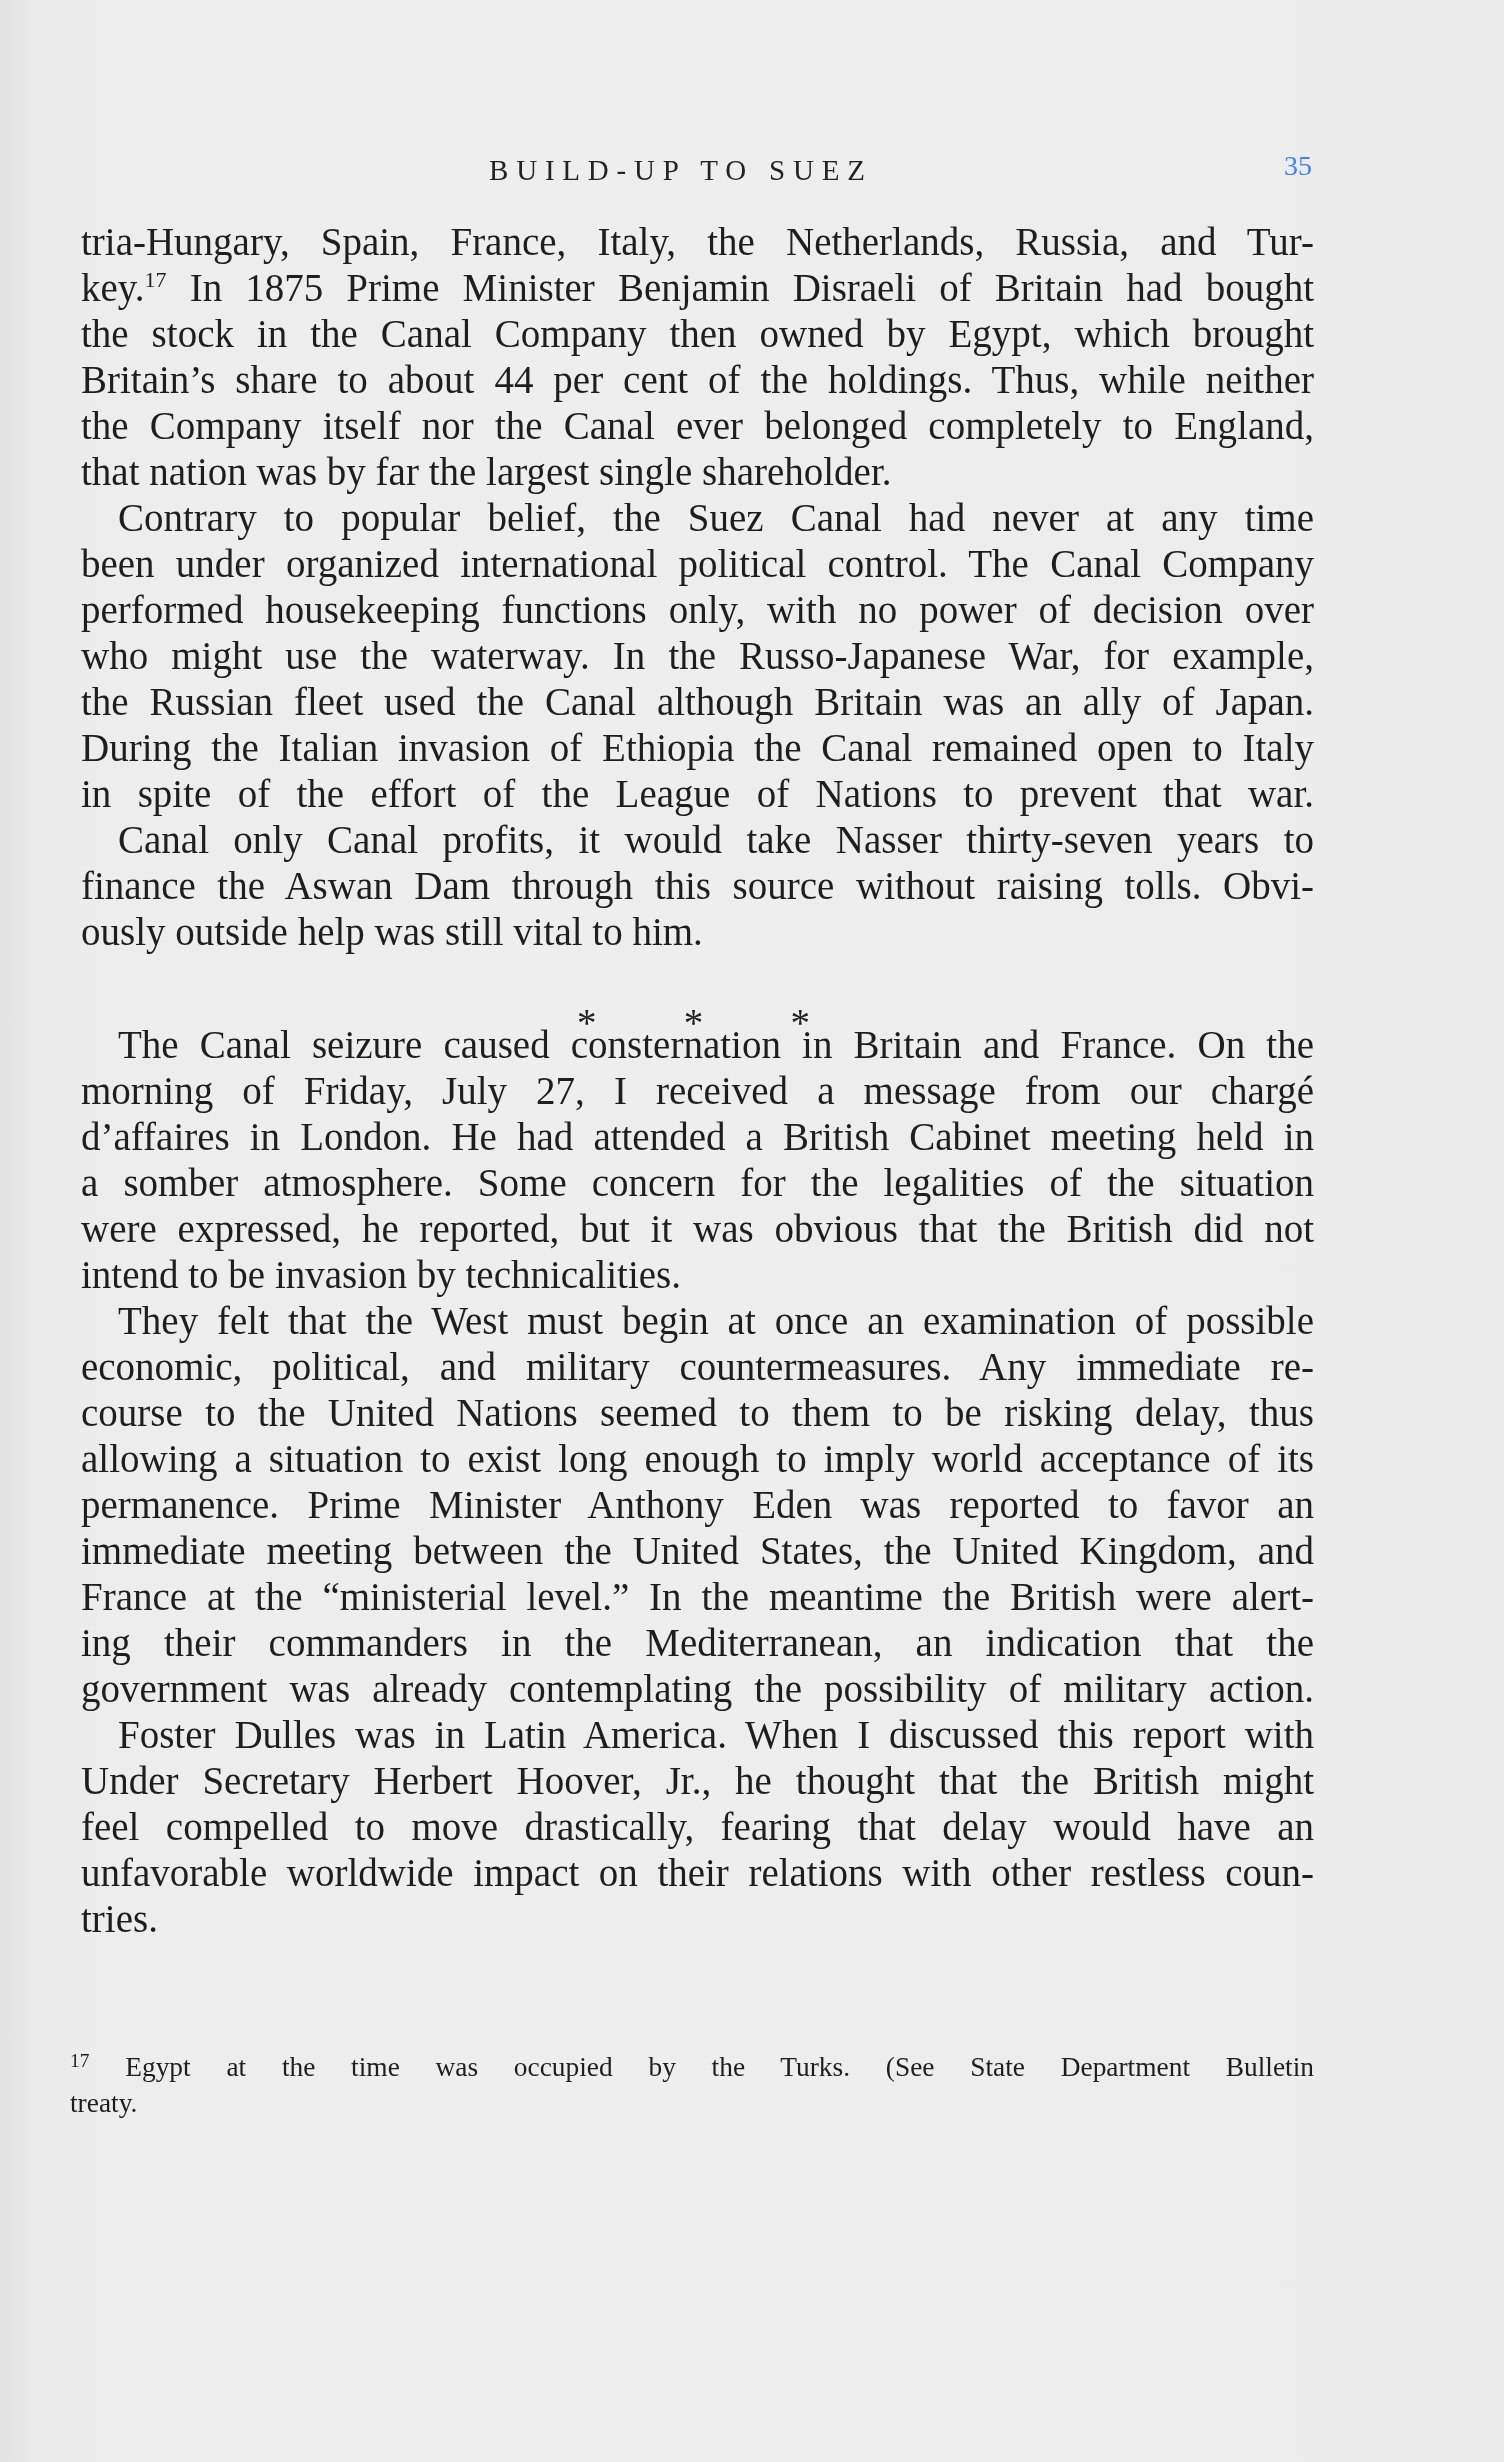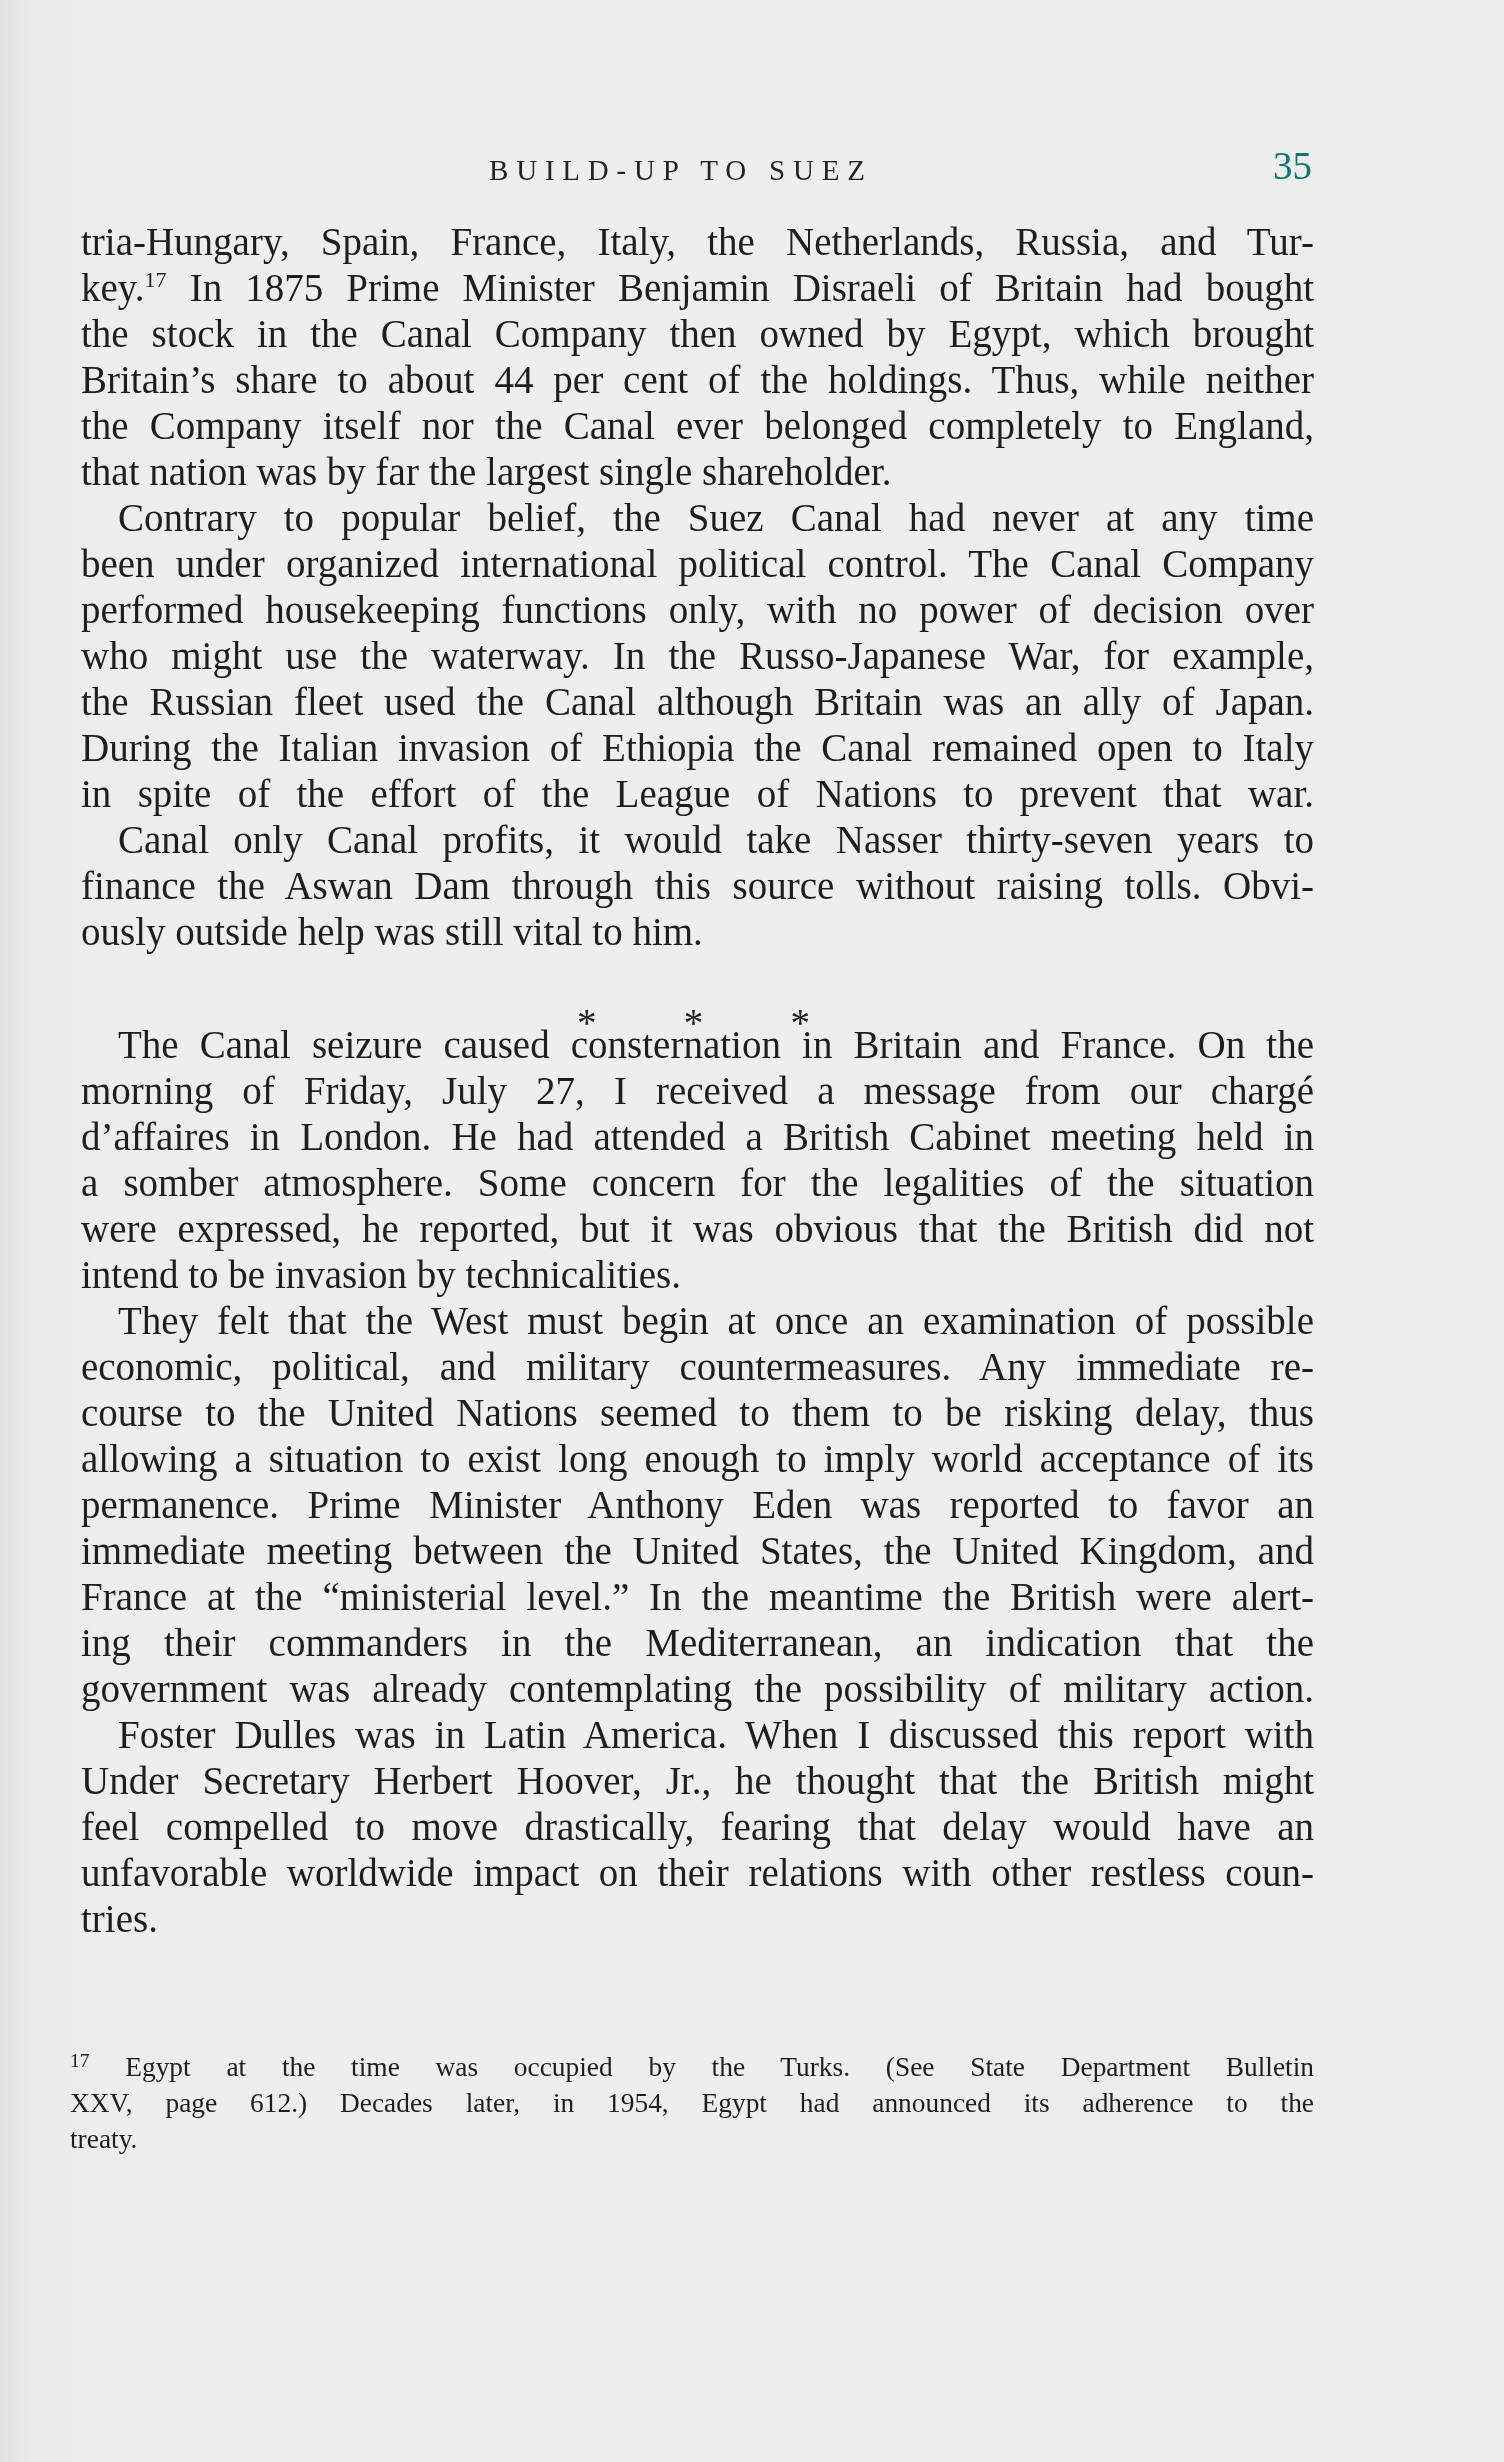--- a/index.html
+++ b/index.html
@@ -28,24 +28,24 @@
       line-height: 33px;
       letter-spacing: 7.8px;
       white-space: nowrap;
       color: #232323;
       text-align: right;
     }
     .page-number {
       position: absolute;
       right: 192px;
       top: 145px;
-      font-size: 39px;
+      font-size: 28px;
       line-height: 41px;
       white-space: nowrap;
-      color: #0f766e;
+      color: #3b82f6;
       font-family: Liberation Serif, serif;
     }
     .block {
       position: absolute;
       left: 81px;
       width: 1233px;
     }
     .line {
       display: block;
       height: 46px;
@@ -146,18 +146,17 @@
 
     <span class="line indent">Foster Dulles was in Latin America. When I discussed this report with</span>
     <span class="line">Under Secretary Herbert Hoover, Jr., he thought that the British might</span>
     <span class="line">feel compelled to move drastically, fearing that delay would have an</span>
     <span class="line">unfavorable worldwide impact on their relations with other restless coun-</span>
     <span class="line last">tries.</span>
   </div>
 
   <div class="block footnote" style="top:2049px; left:70px; width:1244px;">
     <span class="line"><sup class="fn">17</sup><span> Egypt at the time was occupied by the Turks. (See State Department Bulletin</span></span>
-    <span class="line">XXV, page 612.) Decades later, in 1954, Egypt had announced its adherence to the</span>
     <span class="line last">treaty.</span>
   </div>
 
 </div>
 
 
 </body></html>

